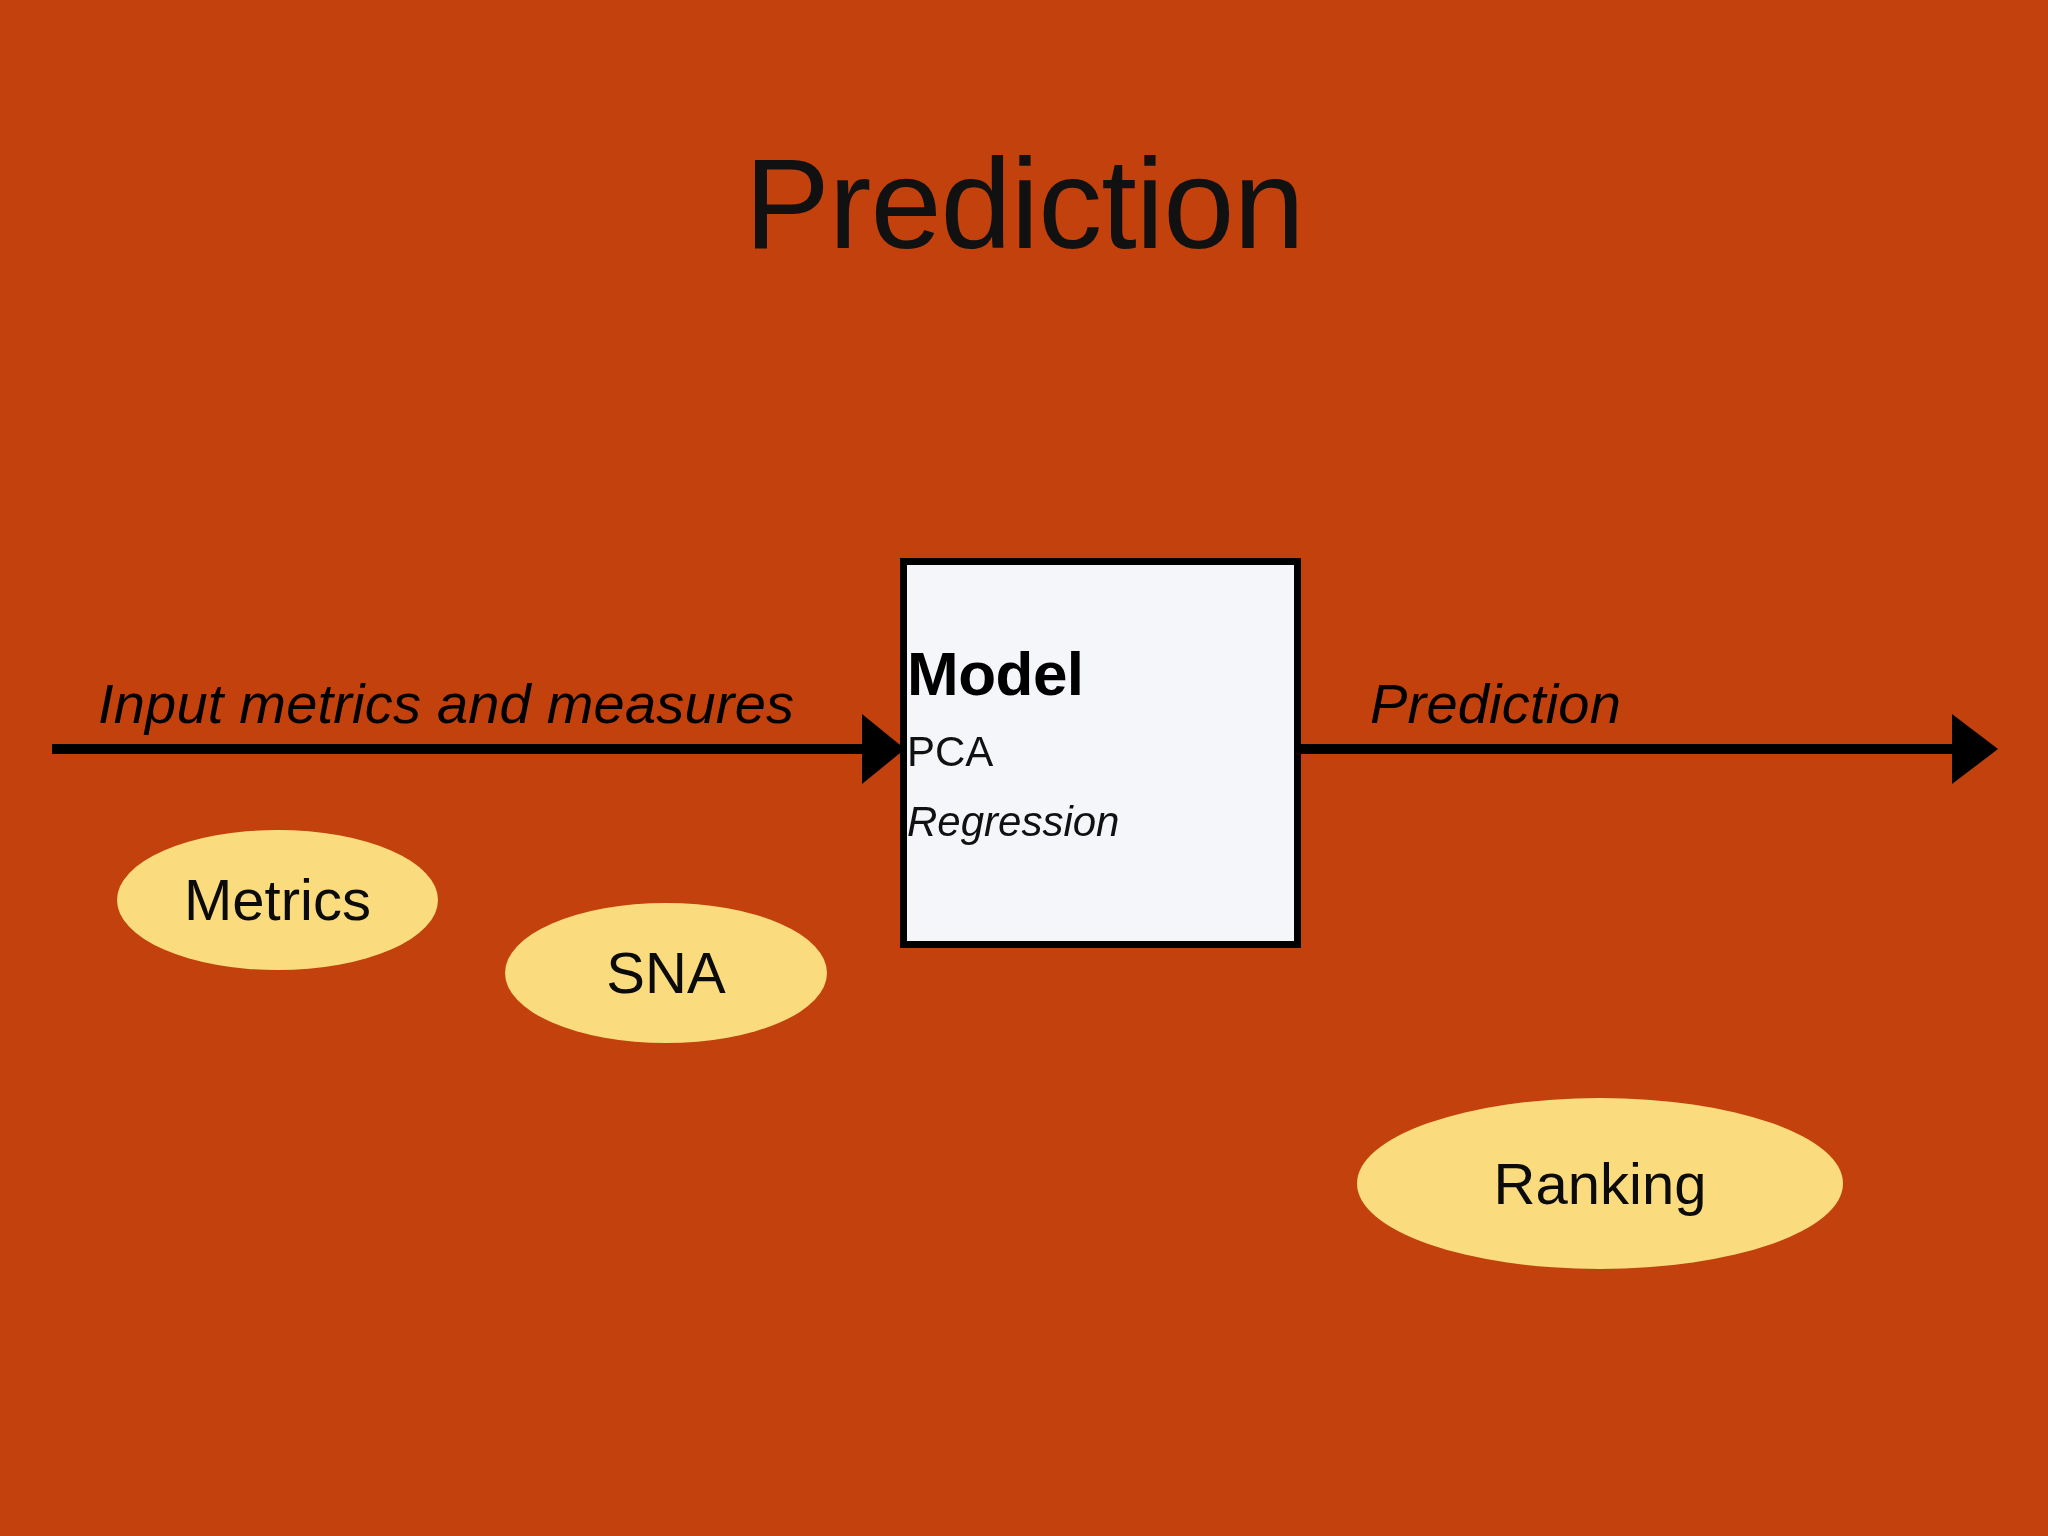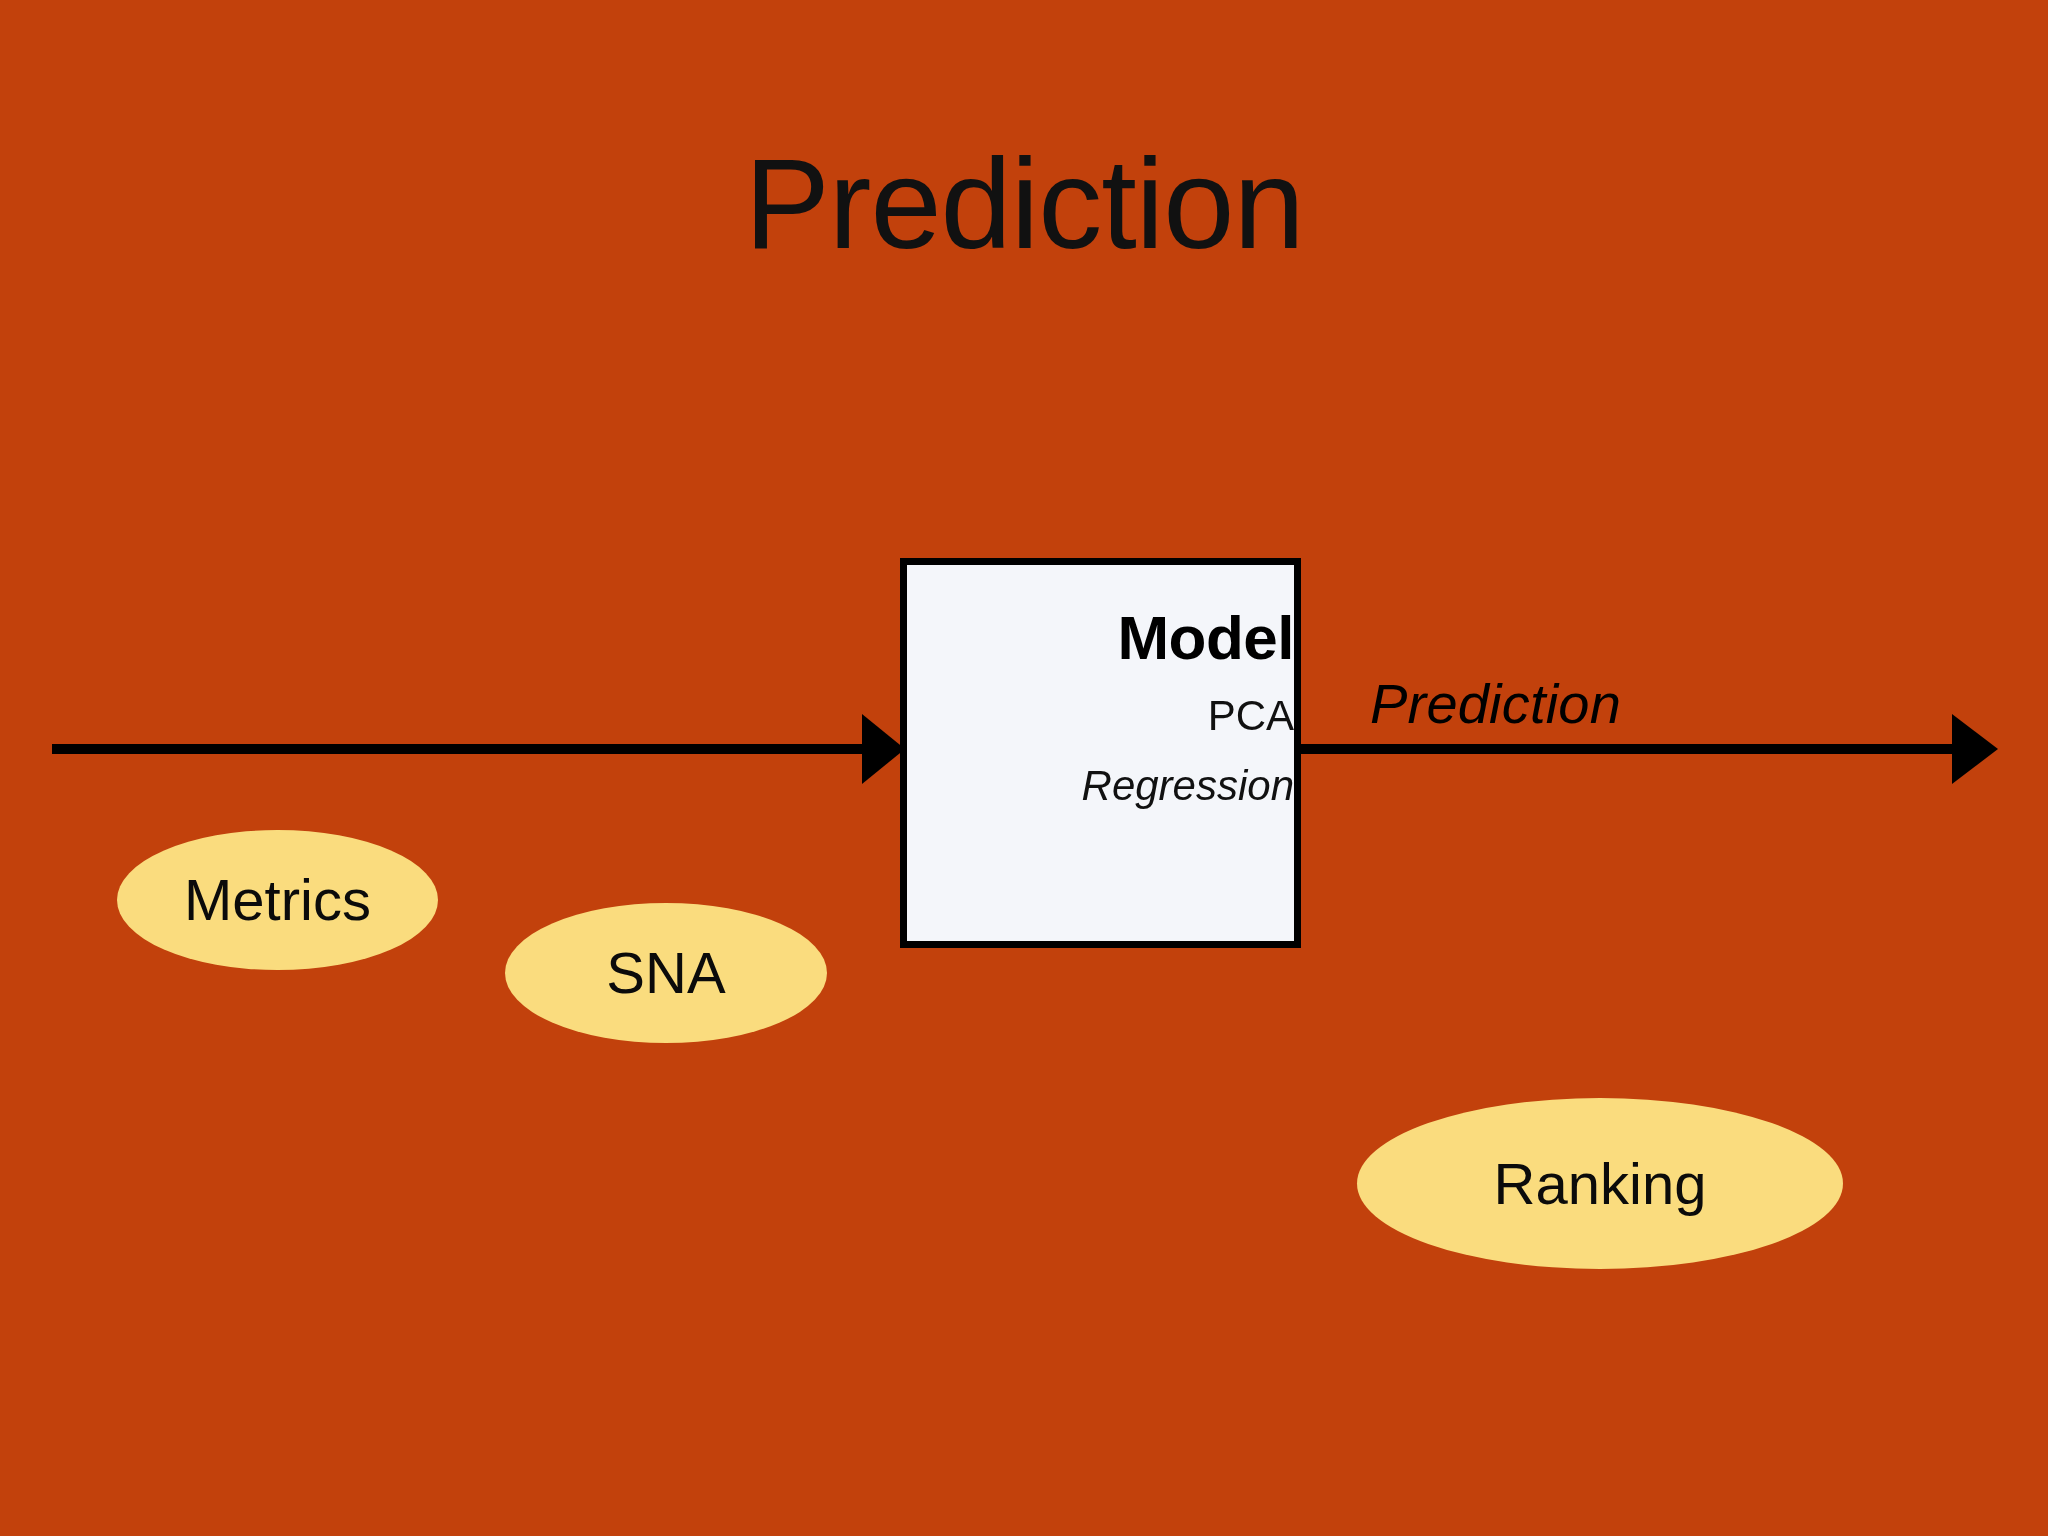--- a/index.html
+++ b/index.html
@@ -53,23 +53,23 @@
     position: absolute;
     left: 900px;
     top: 558px;
     width: 401px;
     height: 390px;
     box-sizing: border-box;
     background: #f4f6fa;
     border: 7px solid #000000;
     display: flex;
     flex-direction: column;
-    align-items: flex-end;
+    align-items: flex-start;
     justify-content: flex-start;
-    padding-top: 42px;
+    padding-top: 78px;
   }
   #model-title {
     font-family: "Liberation Sans", sans-serif;
     font-size: 62px;
     font-weight: 700;
     letter-spacing: -0.5px;
     line-height: 1;
     color: #000000;
   }
   .model-sub {
@@ -156,20 +156,21 @@
       <polygon points="1952,714 1998,749 1952,784" fill="#000000"></polygon>
     </g>
   </svg>
 
   <div id="model-box">
     <div id="model-title">Model</div>
     <div id="model-sub-1" class="model-sub">PCA</div>
     <div id="model-sub-2" class="model-sub">Regression</div>
   </div>
 
+  <div id="label-input" class="arrow-label">Input metrics and measures</div>
 
   <div id="label-output" class="arrow-label">Prediction</div>
 
   <div id="bubble-sna" class="bubble">
     <span class="bubble-label">SNA</span>
   </div>
 
   <div id="bubble-metrics" class="bubble">
     <span class="bubble-label">Metrics</span>
   </div>

